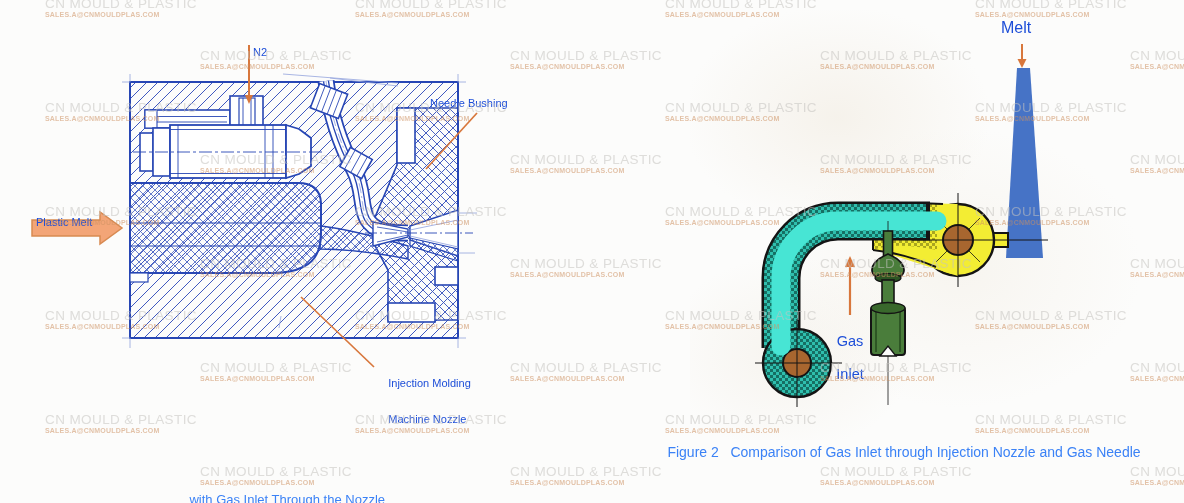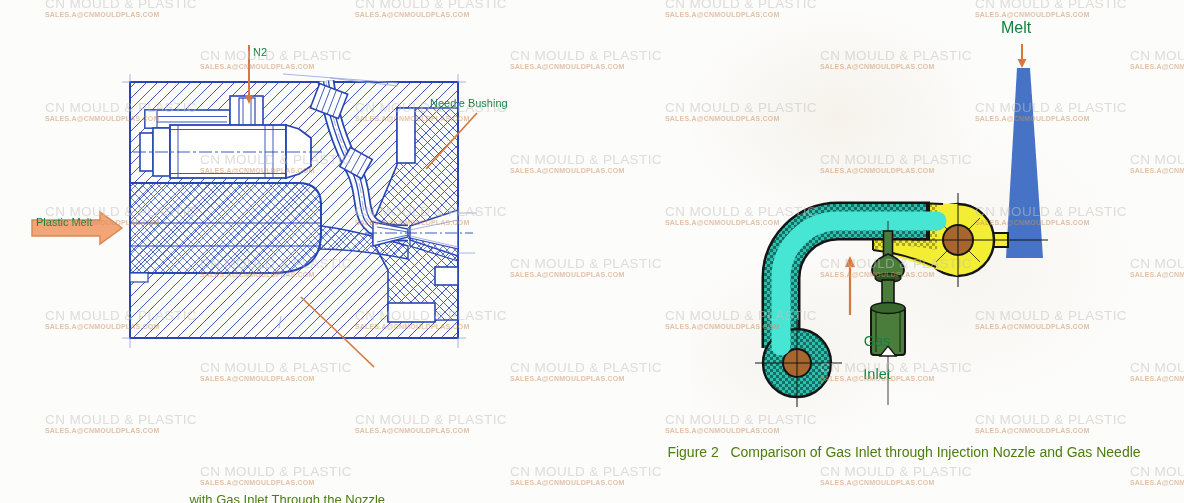--- a/index.html
+++ b/index.html
@@ -6,27 +6,27 @@
   .canvas{position:relative;width:1184px;height:503px;background:#fcfcfb;overflow:hidden;
           font-family:"Liberation Sans",sans-serif;}
   .layer{position:absolute;left:0;top:0;width:100%;height:100%;}
   svg{display:block;}
   .fig-svg{position:absolute;}
   .paper-tint{position:absolute;left:690px;top:10px;width:490px;height:430px;
     background:
       radial-gradient(220px 160px at 30% 25%, rgba(238,230,216,.45), rgba(238,230,216,0) 70%),
       radial-gradient(260px 200px at 55% 60%, rgba(240,234,222,.40), rgba(240,234,222,0) 70%),
       radial-gradient(180px 140px at 20% 80%, rgba(236,228,214,.35), rgba(236,228,214,0) 70%);}
-  .lbl{position:absolute;color:#15803d;white-space:pre;line-height:1.18;}
+  .lbl{position:absolute;color:#1d4ed8;white-space:pre;line-height:1.18;}
   .lbl-f1{font-size:11px;}
-  .cap{position:absolute;color:#4d7c0f;text-align:center;white-space:pre;}
+  .cap{position:absolute;color:#3b82f6;text-align:center;white-space:pre;}
   #caption1{left:105px;top:440px;width:350px;font-size:13px;line-height:17px;}
   #caption2{left:642px;top:444px;width:524px;font-size:14px;}
   #melt-label{left:1001px;top:19px;font-size:16px;}
-  #gas-needle-label{left:841px;top:316px;width:56px;text-align:center;font-size:14.5px;line-height:16.5px;}
+  #gas-needle-label{left:814px;top:316px;width:56px;text-align:center;font-size:14.5px;line-height:16.5px;}
   #n2-label{left:253px;top:46px;}
   #sprue-label{left:430px;top:97px;}
   #plastic-melt-label{left:36px;top:188px;margin-top:28px;}
   #machine-nozzle-label{left:376px;top:356px;line-height:18px;}
   .wm{position:absolute;pointer-events:none;white-space:nowrap;line-height:1.05;z-index:6;}
   .wm .t{display:block;font-size:13.5px;letter-spacing:.4px;color:rgba(197,195,191,.55);}
   .wm .e{display:block;font-size:7px;font-weight:bold;letter-spacing:.2px;color:rgba(206,146,98,.55);}
   .overlay-svg{position:absolute;left:0;top:0;pointer-events:none;}
 </style>
 </head>
@@ -183,20 +183,24 @@
       <line x1="1022" y1="44" x2="1022" y2="60" stroke-width="2"></line>
       <polygon points="1017.5,59 1026.5,59 1022,68" stroke="none"></polygon>
       <line x1="850" y1="315" x2="850" y2="265" stroke-width="2.2"></line>
       <polygon points="845,267 855,267 850,256" stroke="none"></polygon>
     </g>
   </svg>
 
   <div class="lbl lbl-f1" id="n2-label">N2</div>
   <div class="lbl lbl-f1" id="sprue-label">Needle Bushing</div>
   <div class="lbl lbl-f1" id="plastic-melt-label">Plastic Melt</div>
+  <div class="lbl lbl-f1" id="machine-nozzle-label">
+    <span>Injection Molding</span><br>
+    <span>Machine Nozzle</span>
+  </div>
   <div class="lbl" id="melt-label">Melt</div>
   <div class="lbl" id="gas-needle-label">
     <span>Gas</span><br>
     <span>Inlet</span>
   </div>
 
   <div class="cap" id="caption1">
     <br>
     <span>with Gas Inlet Through the Nozzle</span>
   </div>

